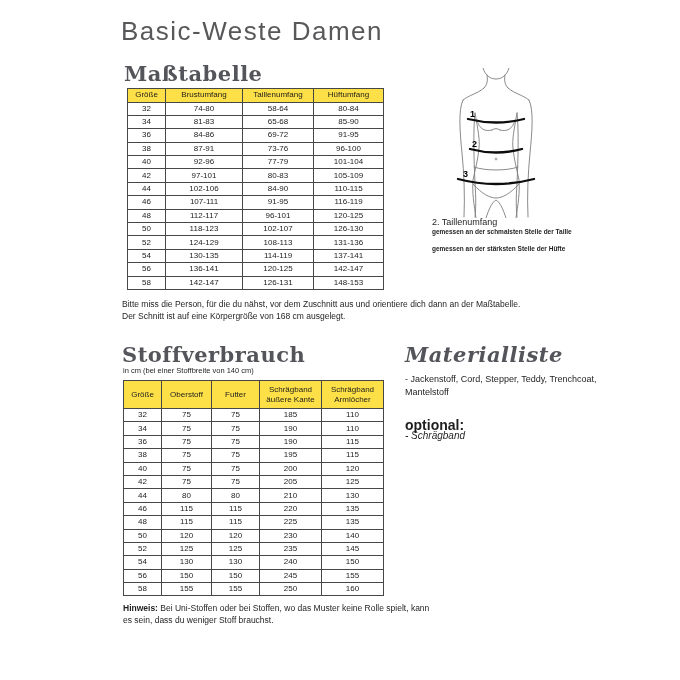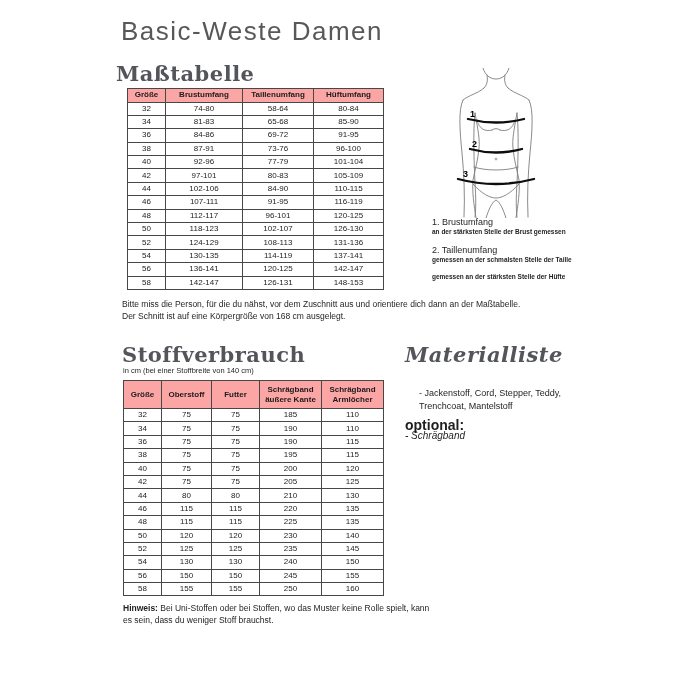--- a/index.html
+++ b/index.html
@@ -10,32 +10,32 @@
   .abs{position:absolute;}
 
   .page-title{
     left:121px;top:16px;
     font-size:26px;font-weight:400;letter-spacing:1.5px;color:#58585a;
   }
   .section-heading{
     font-family:"DejaVu Serif","Liberation Serif",serif;
     font-size:21px;font-weight:700;letter-spacing:0.5px;color:#54555a;
   }
-  .h-mass{left:116px;top:61px;}
+  .h-mass{left:124px;top:61px;}
   .h-stoff{left:122px;top:342px;}
   .h-material{left:405px;top:342px;font-style:italic;}
 
   table{border-collapse:collapse;table-layout:fixed;}
   th,td{
     border:1px solid #474747;
     font-size:8px;line-height:10px;
     text-align:center;vertical-align:middle;
     padding:0;overflow:hidden;
   }
-  th{background:#fca5a5;font-weight:700;white-space:pre-line;}
+  th{background:#fde047;font-weight:400;white-space:pre-line;}
   td{height:12.4px;}
 
   .t-mass{left:127px;top:88px;}
   .t-mass th{height:12.5px;}
   .t-stoff{left:123px;top:380px;}
   .t-stoff th{height:27px;}
 
   .note-para{
     left:122px;top:299px;width:440px;
     font-size:8.5px;line-height:11.5px;color:#1f1f1f;
@@ -51,21 +51,21 @@
   .hinweis b{font-weight:700;}
 
   .figure-box{left:430px;top:68px;width:140px;height:150px;}
 
   .annotations{left:432px;top:217px;width:190px;}
   .anno-block{margin-bottom:9px;}
   .anno-label{font-size:9px;line-height:11px;color:#1f1f1f;}
   .anno-desc{font-size:6.5px;font-weight:700;line-height:8px;color:#1f1f1f;}
 
   .material-list{left:405px;top:373px;width:195px;font-size:9px;line-height:13px;color:#1f1f1f;}
-  .material-item{margin:14px;}
+  .material-item{margin:0;}
   .optional-label{left:405px;top:417px;font-size:14px;font-weight:700;color:#1f1f1f;}
   .optional-item{left:405px;top:430px;font-size:10px;color:#1f1f1f;font-style:italic;}
 </style>
 </head>
 <body>
 
 <div class="abs page-title">Basic-Weste Damen</div>
 
 <div class="abs section-heading h-mass">Maßtabelle</div>
 
@@ -211,24 +211,20 @@
     </g>
     <g font-family="Liberation Sans, sans-serif" font-size="9" font-weight="bold" fill="#000000">
       <text x="40" y="49">1</text>
       <text x="42" y="79">2</text>
       <text x="33" y="109">3</text>
     </g>
   </svg>
 </div>
 
 <div class="abs annotations">
-  <div class="anno-block">
-    <div class="anno-label">1. Brustumfang</div>
-    <div class="anno-desc">an der stärksten Stelle der Brust gemessen</div>
-  </div>
   <div class="anno-block">
     <div class="anno-label">2. Taillenumfang</div>
     <div class="anno-desc">gemessen an der schmalsten Stelle der Taille</div>
   </div>
   <div class="anno-block">
     <div class="anno-desc">gemessen an der stärksten Stelle der Hüfte</div>
   </div>
 </div>
 
 <div class="abs note-para">

